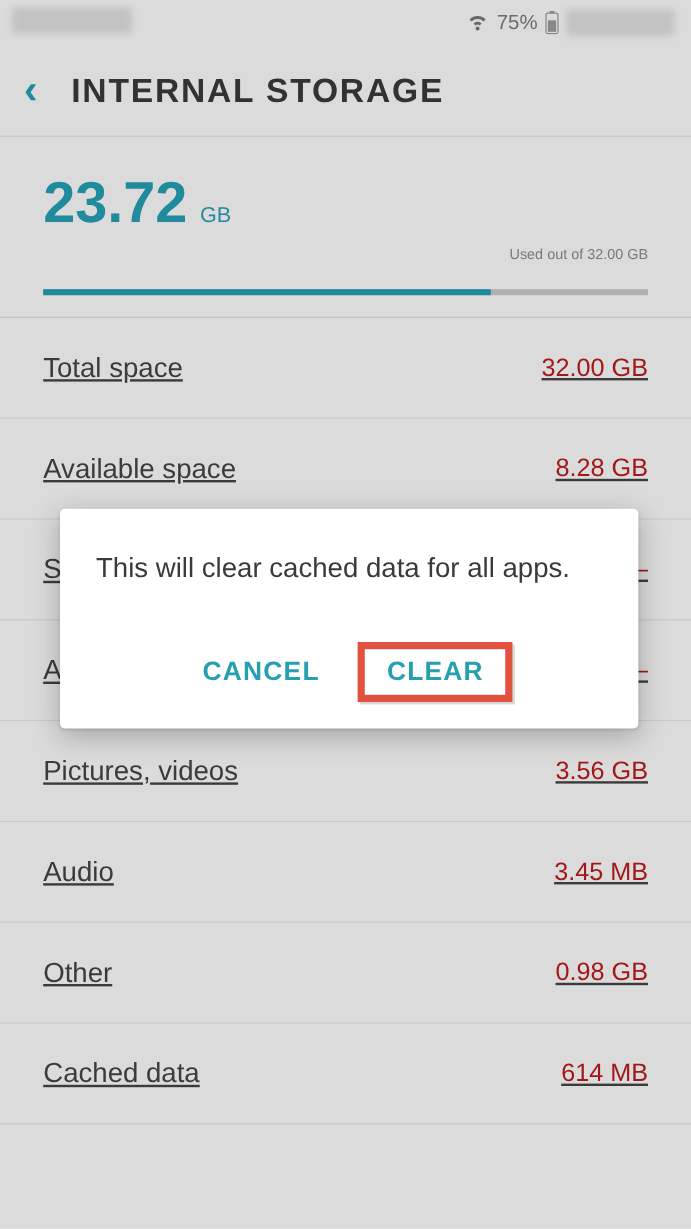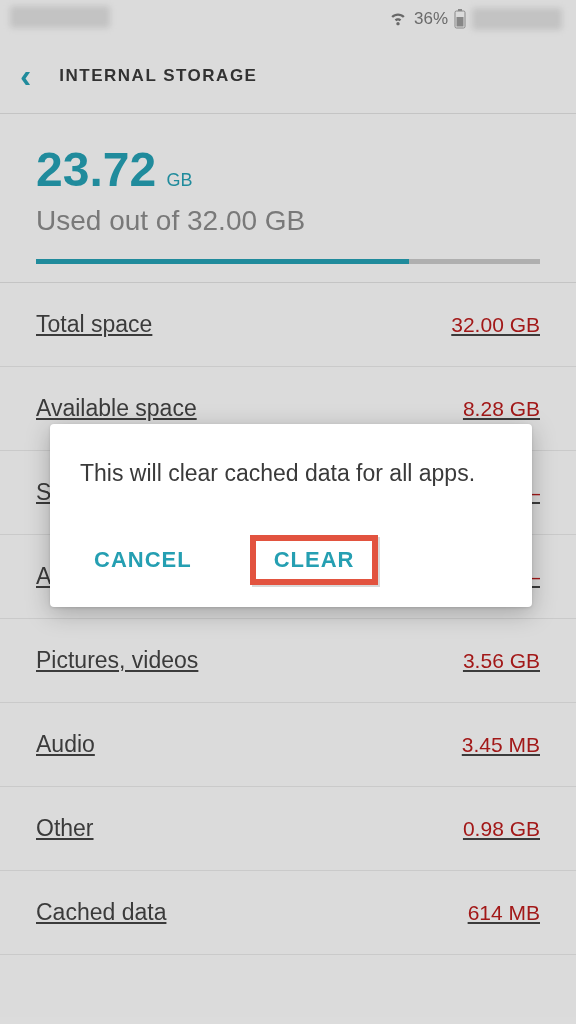--- a/index.html
+++ b/index.html
@@ -55,31 +55,31 @@
       height: 76px;
       display: flex;
       align-items: center;
       padding: 0 20px;
       gap: 28px;
       border-bottom: 1px solid #e0e0e0;
       position: relative;
       z-index: 1;
     }
     .back-btn { color: #259fb2; font-size: 34px; font-weight: bold; font-family: sans-serif; }
-    .app-title { font-size: 17px; letter-spacing: 1.5px; color: #3a3a3a; font-weight: bold; }
+    .app-title { font-size: 28px; letter-spacing: 1.5px; color: #3a3a3a; font-weight: bold; }
 
     .usage-section {
       padding: 28px 36px 18px;
       border-bottom: 1px solid #e0e0e0;
       position: relative;
       z-index: 1;
     }
     .usage-number { color: #259fb2; font-size: 48px; font-weight: bold; display: inline-block; text-align: center; }
     .usage-unit { color: #259fb2; font-size: 18px; margin-left: 6px; }
-    .usage-subtext { color: #8a8a8a; font-size: 28px; margin-top: 8px; }
+    .usage-subtext { color: #8a8a8a; font-size: 12px; margin-top: 8px; text-align: right; }
     .usage-bar {
       margin-top: 22px;
       height: 5px;
       background: #c8c8c8;
       position: relative;
     }
     .usage-bar-fill {
       position: absolute;
       left: 0; top: 0;
       height: 100%;
@@ -111,23 +111,23 @@
       box-shadow: 0 6px 24px rgba(0,0,0,0.25), 0 1px 3px rgba(0,0,0,0.12);
       padding: 32px 30px 22px;
     }
     .dialog-message {
       font-size: 23px;
       color: #3a3a3a;
       line-height: 1.5;
     }
     .dialog-actions {
       display: flex;
-      justify-content: flex-start;
-      align-items: center;
-      gap: 44px;
+      justify-content: center;
+      align-items: center;
+      gap: 18px;
       margin-top: 44px;
     }
     .dialog-btn {
       font-size: 22px;
       font-weight: bold;
       color: #259fb2;
       letter-spacing: 1px;
       background: none;
       border: none;
       font-family: inherit;
@@ -142,21 +142,21 @@
 </head>
 <body>
 
 <div class="status-bar">
   <div class="left-blur"></div>
   <span class="wifi-icon">
     <svg viewBox="0 0 24 24">
         <path d="M12 18c-1.1 0-2 .9-2 2s.9 2 2 2 2-.9 2-2-.9-2-2-2zm-8-7l2 2c3.3-3.3 8.7-3.3 12 0l2-2c-4.4-4.4-11.6-4.4-16 0zm4 4l2 2c1.1-1.1 2.9-1.1 4 0l2-2c-2.2-2.2-5.8-2.2-8 0z"></path>
       </svg>
   </span>
-  <span class="battery-pct">36%</span>
+  <span class="battery-pct">75%</span>
   <span class="battery-icon">
     <svg viewBox="0 0 12 20">
         <rect x="1" y="2" width="10" height="17" rx="1.5" fill="none" stroke="#9a9a9a" stroke-width="1"></rect>
         <rect x="4" y="0" width="4" height="2" fill="#9a9a9a"></rect>
         <rect x="2.5" y="8" width="7" height="9.5" fill="#9a9a9a"></rect>
       </svg>
   </span>
   <div class="right-blur"></div>
 </div>
 

